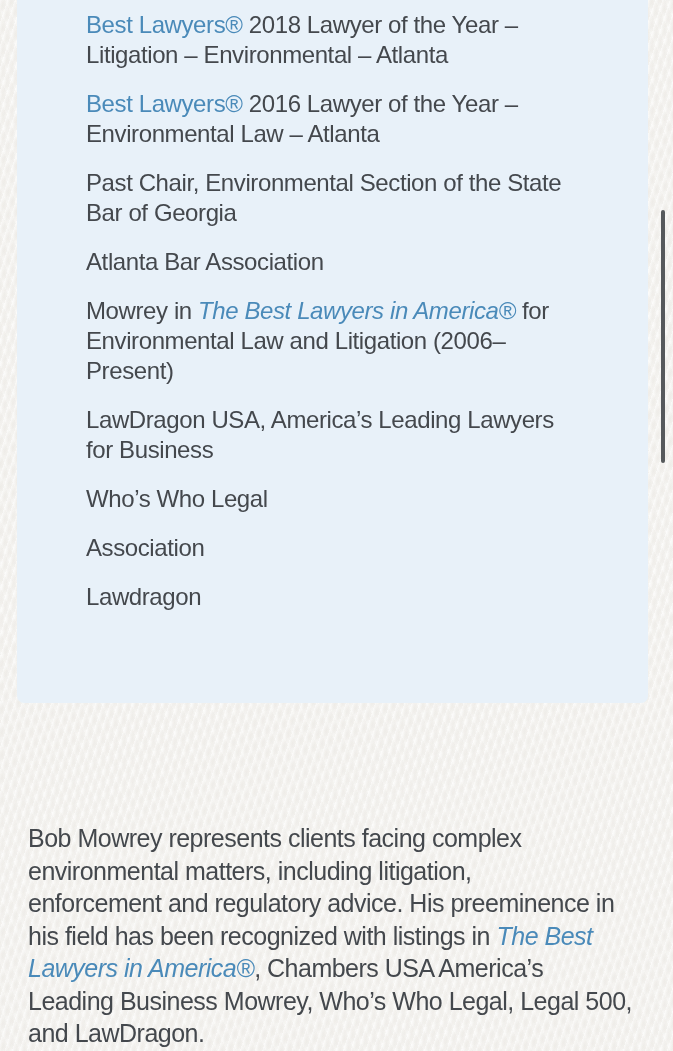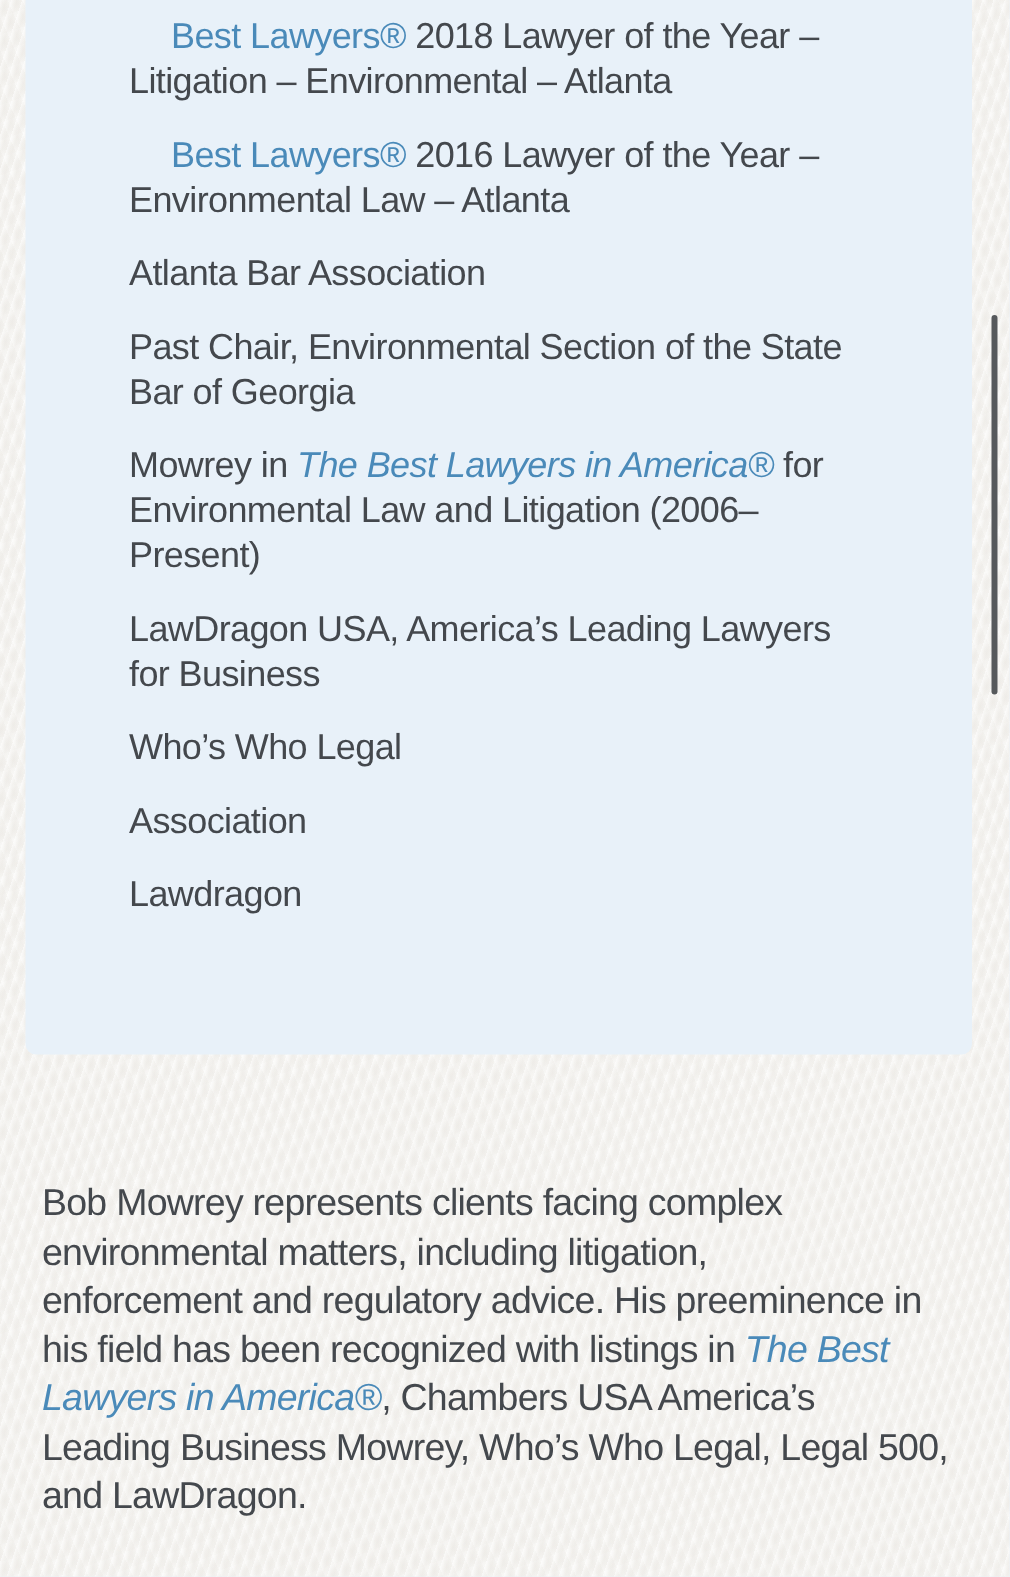--- a/index.html
+++ b/index.html
@@ -24,44 +24,44 @@
     background:var(--panel);border-radius:7px;
     padding:22px 38px 0 69px;box-sizing:border-box;
   }
   .award-item{
     margin:0 0 19px 0;
     font-size:24px;line-height:30px;letter-spacing:-0.4px;
     color:var(--text);
   }
   .seg{white-space:pre-wrap;}
   .seg.text{color:var(--text);}
-  .seg.link{color:var(--link);text-decoration:none;cursor:pointer;margin-left:28px;}
+  .seg.link{color:var(--link);text-decoration:none;cursor:pointer;}
   .seg.link-italic{color:var(--link);font-style:italic;text-decoration:none;cursor:pointer;}
   .bio{
-    position:absolute;left:28px;top:786px;width:622px;margin:0;
+    position:absolute;left:28px;top:822px;width:622px;margin:0;
     font-size:25px;line-height:32.5px;letter-spacing:-0.5px;
     color:var(--text);
   }
   .scrollbar-thumb{
     position:absolute;left:661px;top:210px;width:4px;height:253px;
     background:var(--scrollbar);border-radius:2px;
   }
 </style>
 </head>
 <body>
 
 <section class="awards-panel">
   <div id="awards-list">
       <p class="award-item"><a class="seg link">Best Lawyers®</a><span class="seg text"> 2018 Lawyer of the Year –
 Litigation – Environmental – Atlanta</span></p>
       <p class="award-item"><a class="seg link">Best Lawyers®</a><span class="seg text"> 2016 Lawyer of the Year –
 Environmental Law – Atlanta</span></p>
-      <p class="award-item"><span class="seg text">Atlanta Bar Association</span></p>
       <p class="award-item"><span class="seg text">Past Chair, Environmental Section of the State
 Bar of Georgia</span></p>
+      <p class="award-item"><span class="seg text">Atlanta Bar Association</span></p>
       <p class="award-item"><span class="seg text">Mowrey in </span><a class="seg link-italic">The Best Lawyers in America®</a><span class="seg text"> for
 Environmental Law and Litigation (2006–
 Present)</span></p>
       <p class="award-item"><span class="seg text">LawDragon USA, America’s Leading Lawyers
 for Business</span></p>
       <p class="award-item"><span class="seg text">Who’s Who Legal</span></p>
       <p class="award-item"><span class="seg text">Association</span></p>
       <p class="award-item"><span class="seg text">Lawdragon</span></p>
     </div>
 </section>

